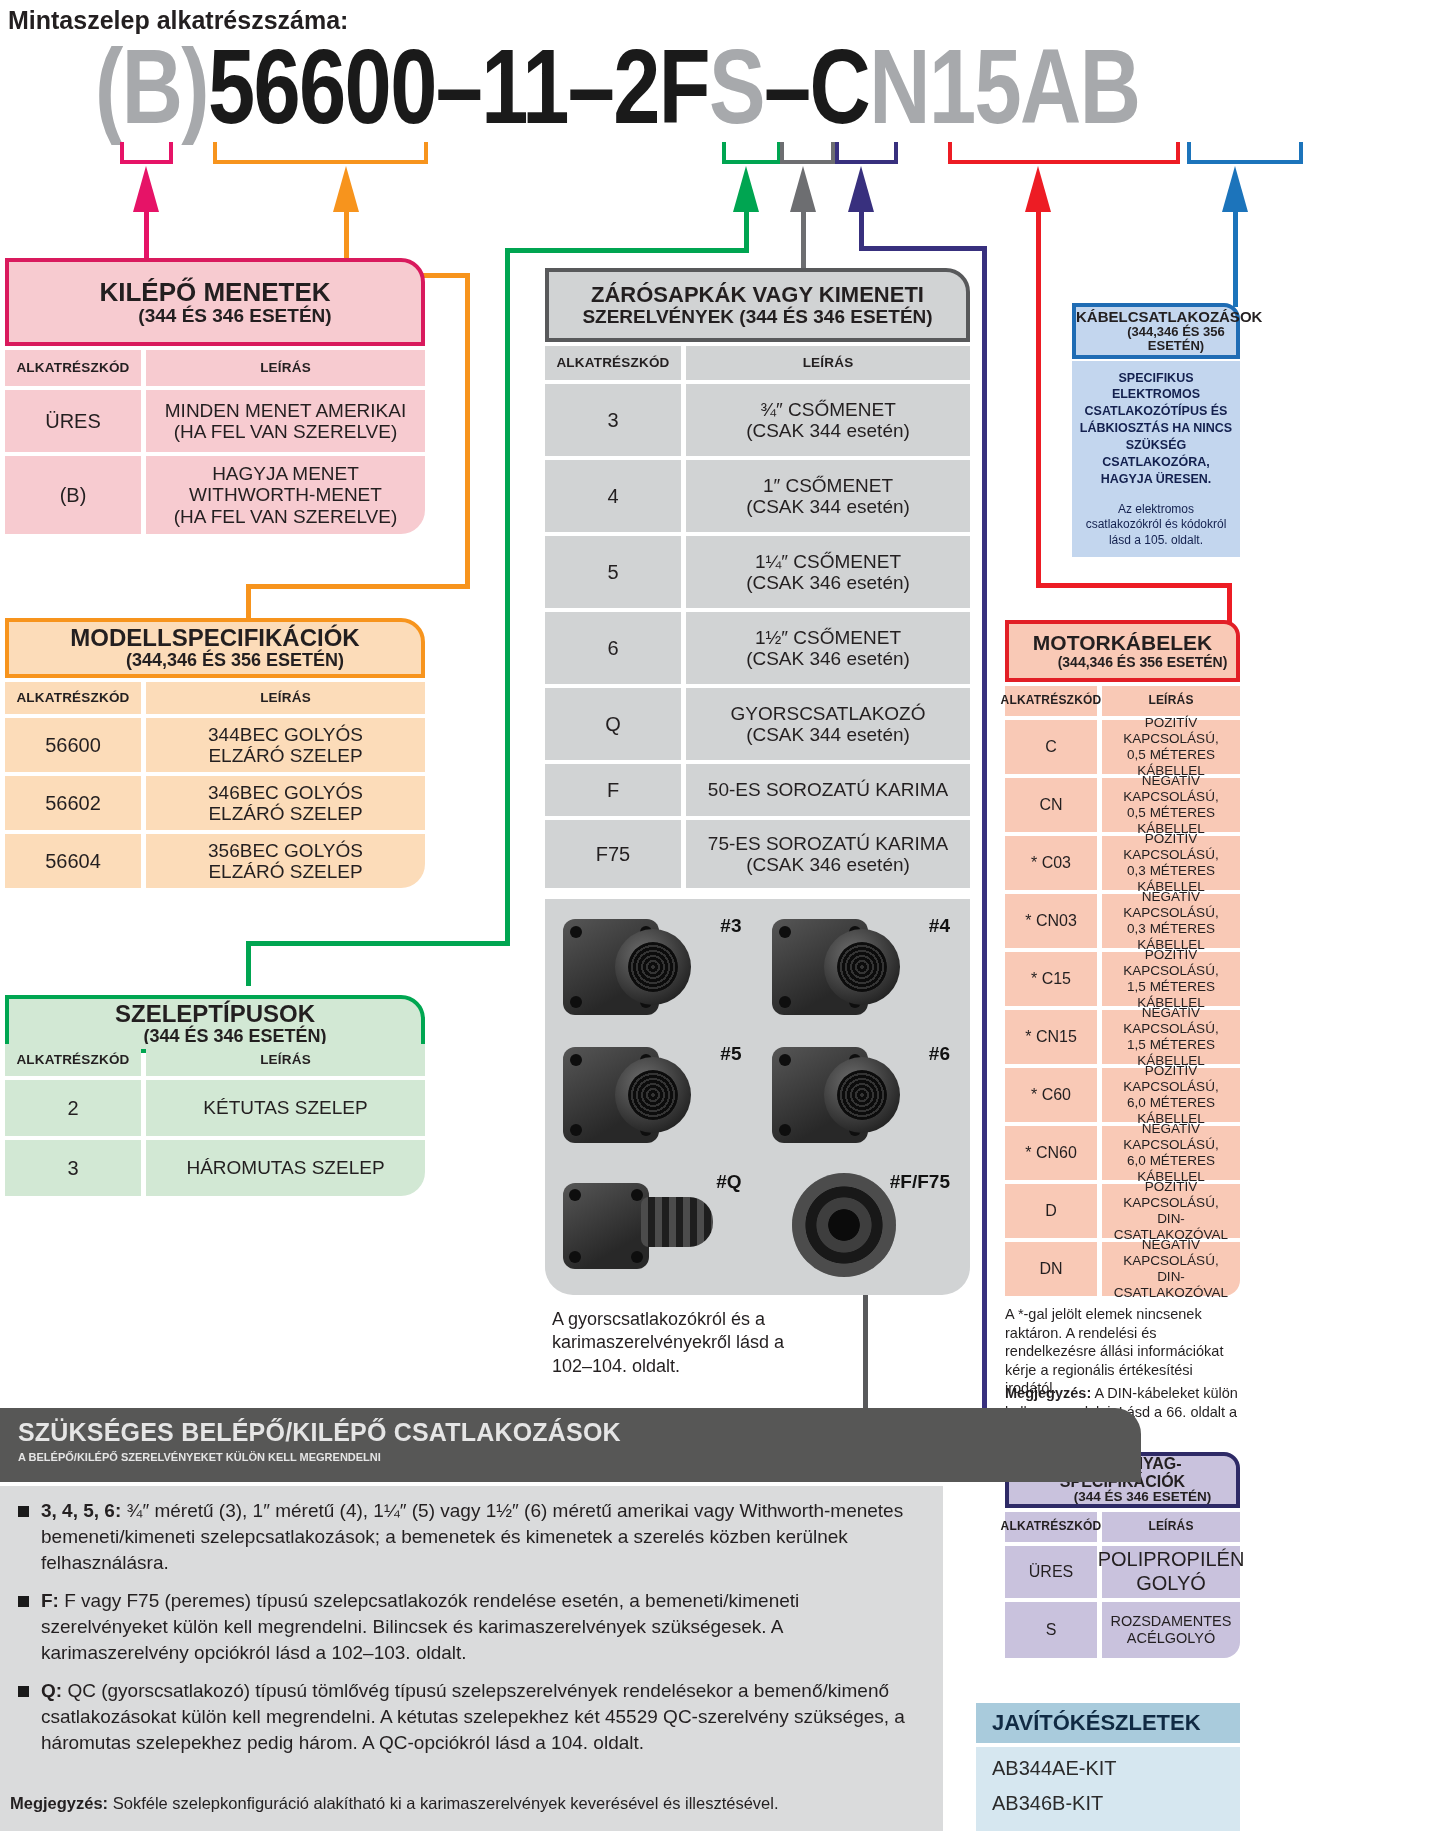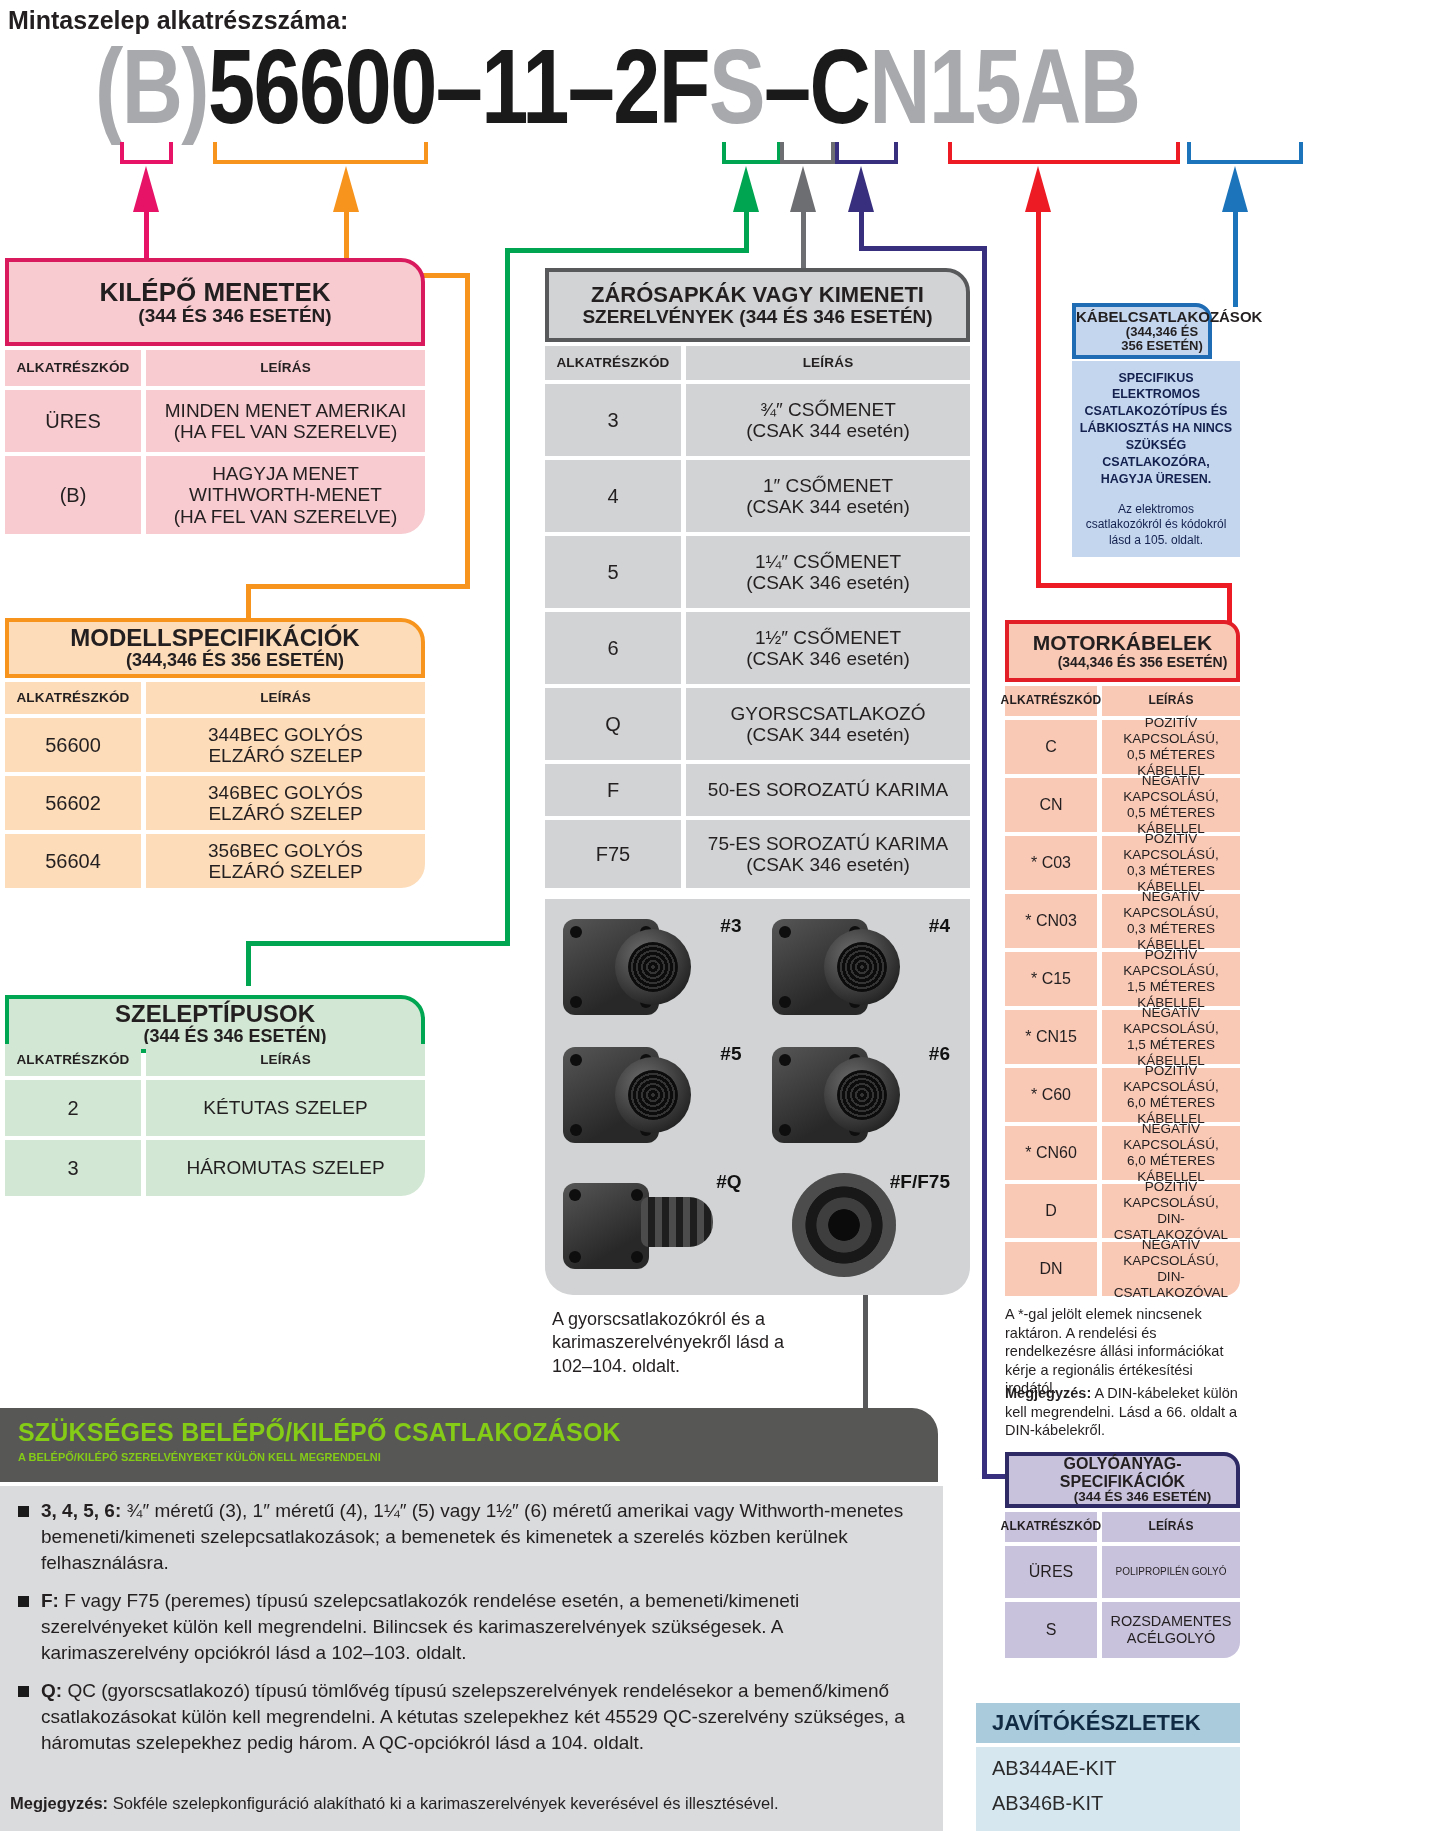--- a/index.html
+++ b/index.html
@@ -42,21 +42,21 @@
   .port{position:absolute;left:66px;top:24px;width:76px;height:76px;border-radius:50%;
         background:radial-gradient(circle at 38% 34%,#6e6e6e,#242424 76%);}
   .bore{position:absolute;inset:13px;border-radius:50%;
         background:repeating-radial-gradient(circle at 50% 50%,#343434 0 2px,#0c0c0c 2px 5px);}
   .snout{position:absolute;left:92px;top:36px;width:72px;height:50px;
          background:repeating-linear-gradient(90deg,#4c4c4c 0 7px,#1e1e1e 7px 14px);
          border-radius:8px 24px 24px 8px;}
   .ringf{position:absolute;left:34px;top:12px;width:104px;height:104px;border-radius:50%;
          background:radial-gradient(circle,#0b0b0b 0 21%,#3e3e3e 22% 37%,#181818 38% 52%,#4c4c4c 53% 70%,#262626 71%);}
   
-  #banner{position:absolute;left:0;top:1408px;width:938px;height:74px;background:#575756;color:#84cc16;
+  #banner{position:absolute;left:0;top:1408px;width:1141px;height:74px;background:#575756;color:#e5e5e5;
           border-radius:0 26px 0 0;box-sizing:border-box;padding:10px 0 0 18px;z-index:2;}
   #bpanel{position:absolute;left:0;top:1486px;width:943px;height:345px;background:#dadbdc;z-index:2;}
   .bullet{position:absolute;display:flex;}
   .bsq{width:11px;height:11px;background:#1a1a1a;margin:8px 12px 0 18px;flex:0 0 11px;}
   .btext{font-size:19px;line-height:1.38;width:868px;}
   .note-sm{font-size:16.5px;}
   b{font-weight:bold;}
 </style>
 </head>
 <body>
@@ -279,21 +279,21 @@
       <span class="imglabel">#Q</span>
     </div>
     <div class="imgcell">
       <div class="ringf"></div>
       <span class="imglabel">#F/F75</span>
     </div>
   </div>
 
   <div class="abs" style="left:552px;top:1308px;width:272px;font-size:18px;line-height:1.3;">A gyorscsatlakozókról és a karimaszerelvényekről lásd a 102–104. oldalt.</div>
 
-  <div class="hbox" style="left:1072px;top:303px;width:140px;height:56px;border-color:#1f6cb4;background:#c3d6ee;border-radius:0 16px 0 0;">
+  <div class="hbox" style="left:1072px;top:303px;width:168px;height:56px;border-color:#1f6cb4;background:#c3d6ee;border-radius:0 16px 0 0;">
     <div class="ht" style="font-size:15px;">KÁBELCSATLAKOZÁSOK</div>
     <div class="hs" style="font-size:13px;">(344,346 ÉS 356 ESETÉN)</div>
   </div>
   <div class="abs" style="left:1072px;top:361px;width:168px;height:196px;background:#c3d6ee;z-index:2;
               display:flex;flex-direction:column;justify-content:center;gap:14px;text-align:center;color:#13204e;box-sizing:border-box;padding:4px 7px;">
     <div style="font-size:12.5px;font-weight:bold;line-height:1.35;">SPECIFIKUS ELEKTROMOS CSATLAKOZÓTÍPUS ÉS LÁBKIOSZTÁS HA NINCS SZÜKSÉG CSATLAKOZÓRA, HAGYJA ÜRESEN.</div>
     <div style="font-size:12px;line-height:1.3;">Az elektromos csatlakozókról és kódokról lásd a 105. oldalt.</div>
   </div>
 
   <div class="hbox" style="left:1005px;top:620px;width:235px;height:62px;border-color:#e21f26;background:#f9c9b6;border-radius:0 16px 0 0;">
@@ -362,21 +362,21 @@
   </div>
 
   <div class="hbox" style="left:1005px;top:1452px;width:235px;height:56px;border-color:#2e2a66;background:#c9c2dd;border-radius:0 16px 0 0;">
     <div class="ht" style="font-size:16px;">GOLYÓANYAG-SPECIFIKÁCIÓK</div>
     <div class="hs" style="font-size:13.5px;">(344 ÉS 346 ESETÉN)</div>
   </div>
   <div class="tbl sm" style="left:1005px;top:1512px;--f:#c9c2dd;grid-template-columns:92px 138px;grid-template-rows:30px 52px 56px;">
     <div class="cell ch">ALKATRÉSZKÓD</div>
     <div class="cell ch">LEÍRÁS</div>
     <div class="cell code">ÜRES</div>
-    <div class="cell desc" style="font-size:10px;">
+    <div class="cell desc" style="font-size:20px;">
       <span>POLIPROPILÉN GOLYÓ</span>
     </div>
     <div class="cell code">S</div>
     <div class="cell desc" style="font-size:14.5px;border-radius:0 0 16px 0;">
       <span>ROZSDAMENTES</span>
       <span>ACÉLGOLYÓ</span>
     </div>
   </div>
 
   <div class="abs" style="left:976px;top:1703px;width:264px;height:40px;background:#a9cbdc;z-index:2;display:flex;align-items:center;padding-left:16px;box-sizing:border-box;">

